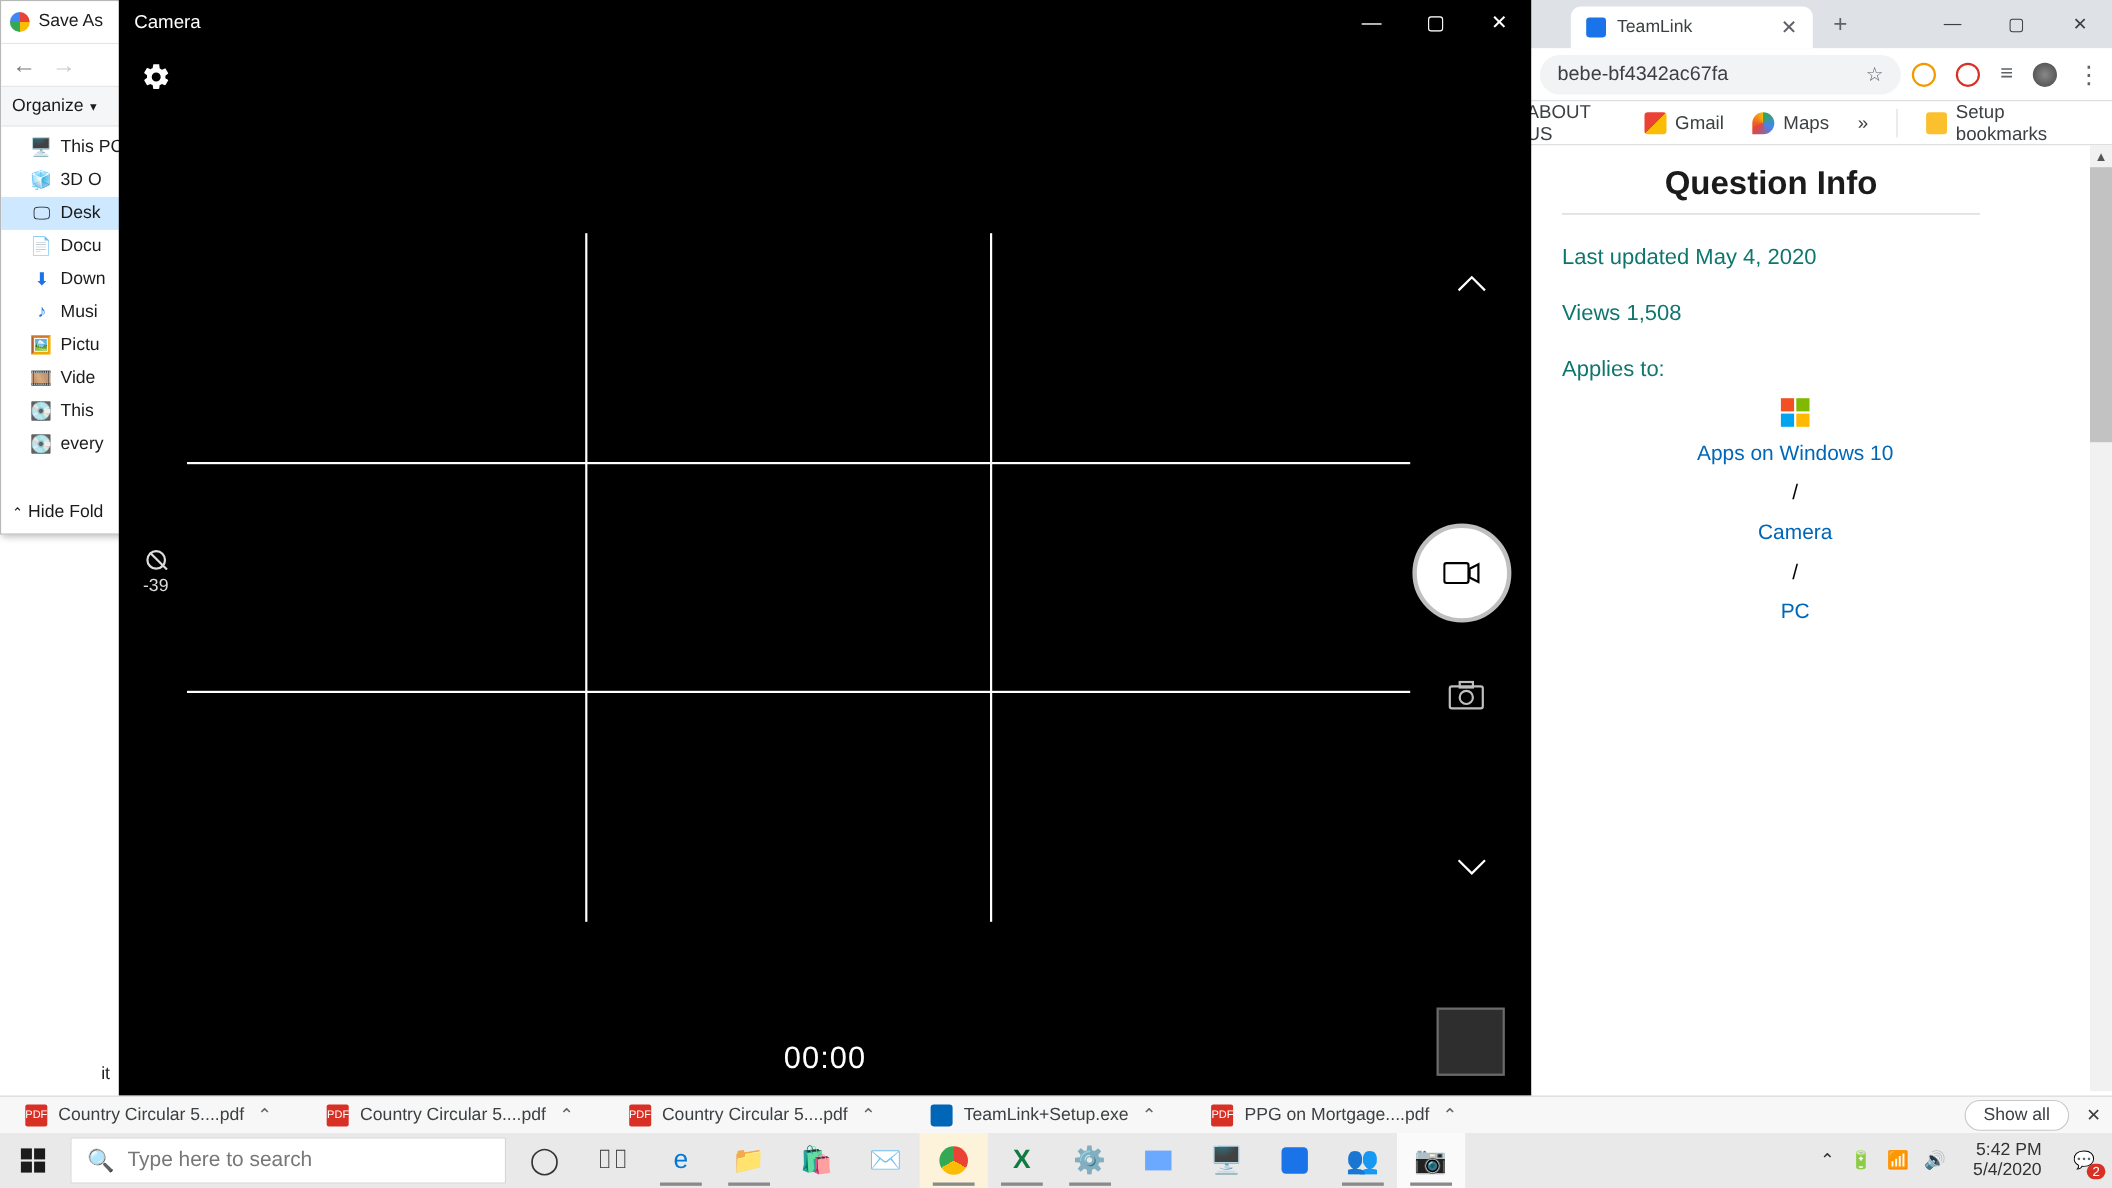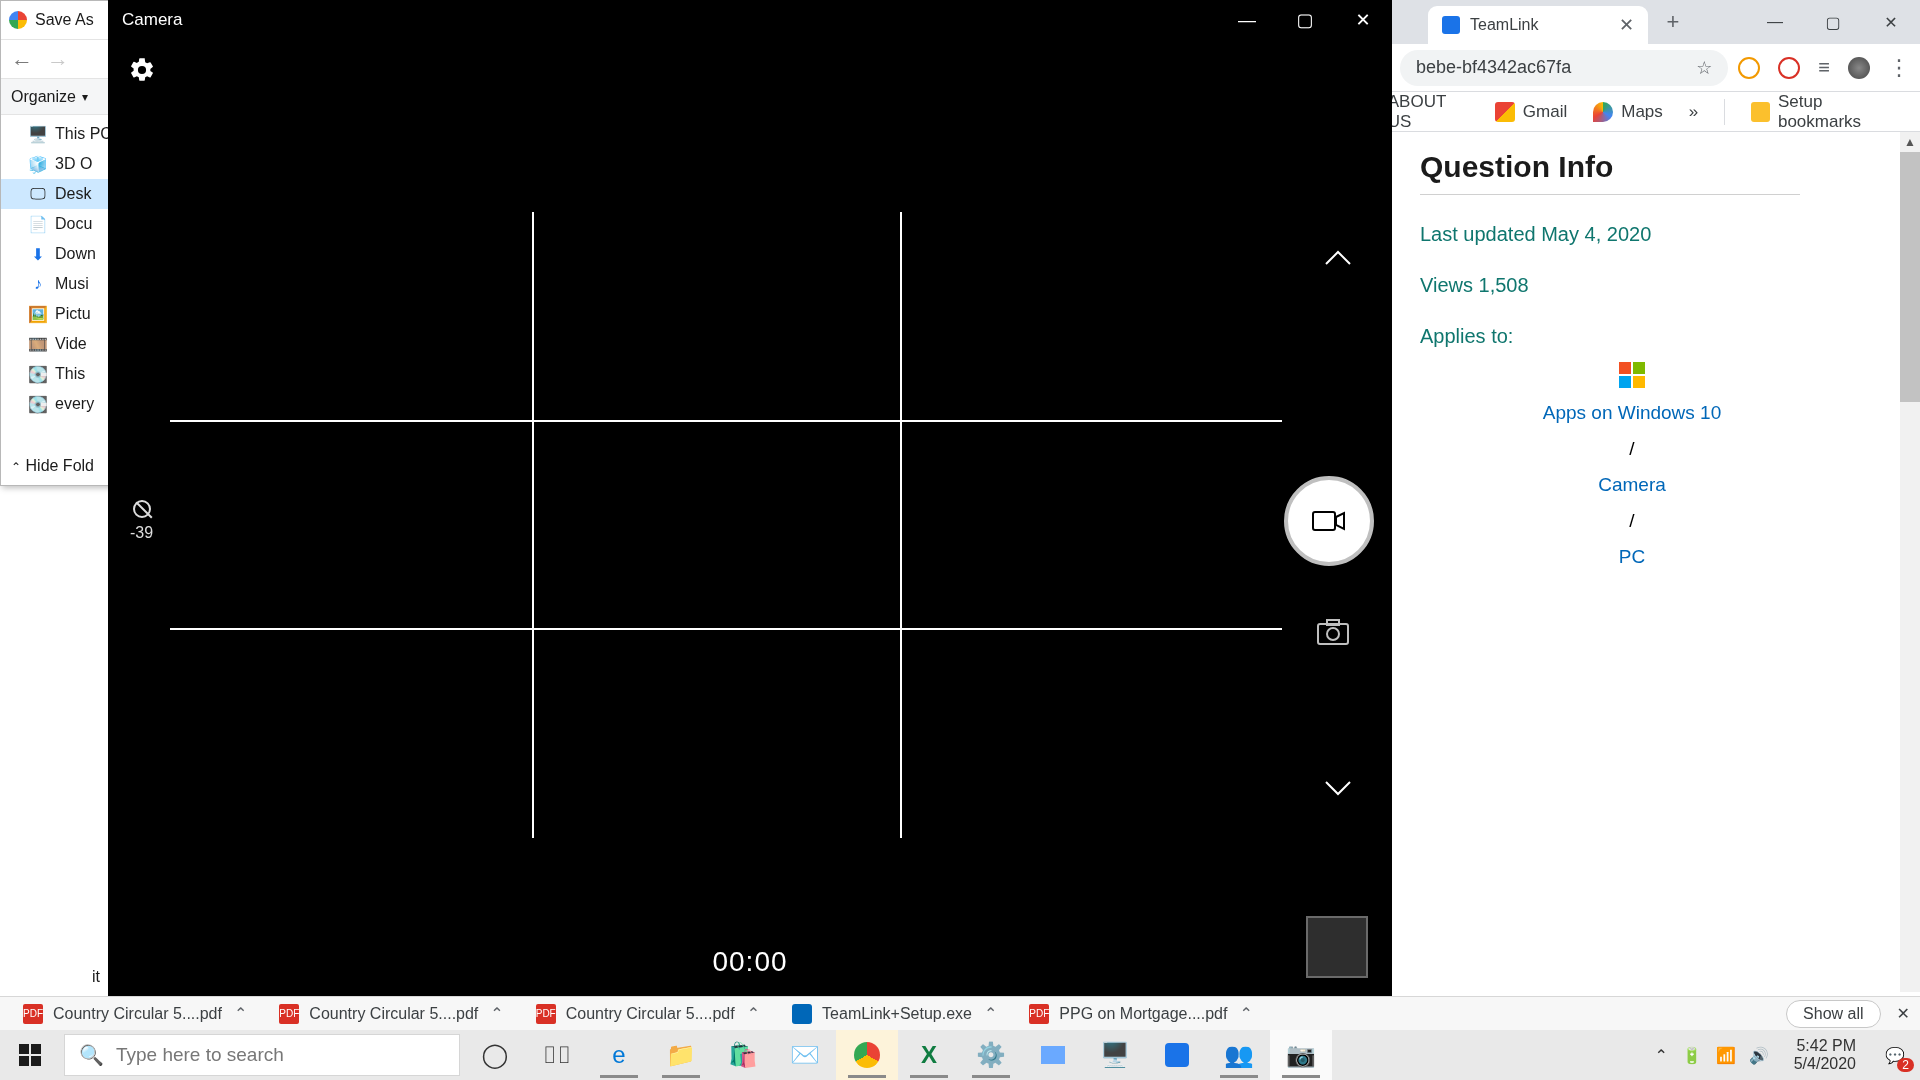--- a/index.html
+++ b/index.html
@@ -39,21 +39,21 @@
 .circle-icon { width: 22px; height: 22px; border-radius: 50%; }
 
 .chrome-bookmarks {
   height: 40px; display: flex; align-items: center; gap: 26px; padding: 0 18px;
   border-bottom: 1px solid #dadce0; color: #3c4043; font-size: 17px;
 }
 .bm-item { display: flex; align-items: center; gap: 8px; }
 .bm-sq { width: 20px; height: 20px; border-radius: 3px; }
 
 .chrome-page { padding: 18px 28px; }
-.qinfo-title { font-size: 30px; font-weight: 600; color: #1b1b1b; padding-bottom: 10px; border-bottom: 1px solid #d0d0d0; max-width: 380px; }
+.qinfo-title { font-size: 30px; font-weight: 600; color: #1b1b1b; padding-bottom: 10px; border-bottom: 1px solid #d0d0d0; max-width: 380px; text-align: center; }
 .qinfo-row { font-size: 20px; color: #0f766e; margin-top: 28px; }
 .qinfo-links { display: flex; align-items: center; gap: 14px; margin-top: 14px; font-size: 19px; flex-direction: column; }
 .qinfo-links a { color: #0067b8; text-decoration: none; }
 .win-logo { width: 26px; height: 26px; display: grid; grid-template-columns: 1fr 1fr; grid-template-rows: 1fr 1fr; gap: 2px; }
 .win-logo div:nth-child(1){background:#f25022}.win-logo div:nth-child(2){background:#7fba00}.win-logo div:nth-child(3){background:#00a4ef}.win-logo div:nth-child(4){background:#ffb900}
 
 
 .right-scroll { position:absolute; top:132px; right:0; width:20px; height:860px; background:#f1f1f1; }
 .right-scroll .thumb { width:100%; height:250px; background:#c2c2c2; }
 .right-scroll .arrow { width:100%; height:20px; display:flex; align-items:center; justify-content:center; color:#555; font-size:12px; }
@@ -124,21 +124,21 @@
   position:absolute; right:24px; bottom:24px; width:62px; height:62px;
   background:#2e2e2e; border:2px solid #6a6a6a;
 }
 
 
 .peek-it { position:absolute; left:92px; top:968px; font-size:16px; color:#1b1b1b; }
 
 
 .downloads-bar {
   position:absolute; left:0; right:0; top:996px; height:34px; background:#f7f7f7;
-  border-top:1px solid #d7d7d7; display:flex; align-items:center; gap:6px; padding:0 10px;
+  border-top:1px solid #d7d7d7; display:flex; align-items:center; gap:24px; padding:0 10px;
   font-size:16px; color:#3c4043;
 }
 .dl-item { display:flex; align-items:center; gap:10px; padding:0 12px; height:100%; border:1px solid transparent; }
 .dl-pdf { width:20px; height:20px; background:#d93025; border-radius:2px; color:#fff; font-size:10px; display:flex; align-items:center; justify-content:center; }
 .dl-exe { width:20px; height:20px; background:#0067b8; border-radius:3px; }
 .dl-close { color:#5f6368; font-size:16px; margin-left:2px; }
 .dl-right { margin-left:auto; display:flex; align-items:center; gap:16px; }
 .showall { border:1px solid #c8c8c8; padding:4px 16px; border-radius:14px; background:#fff; }
 
 

